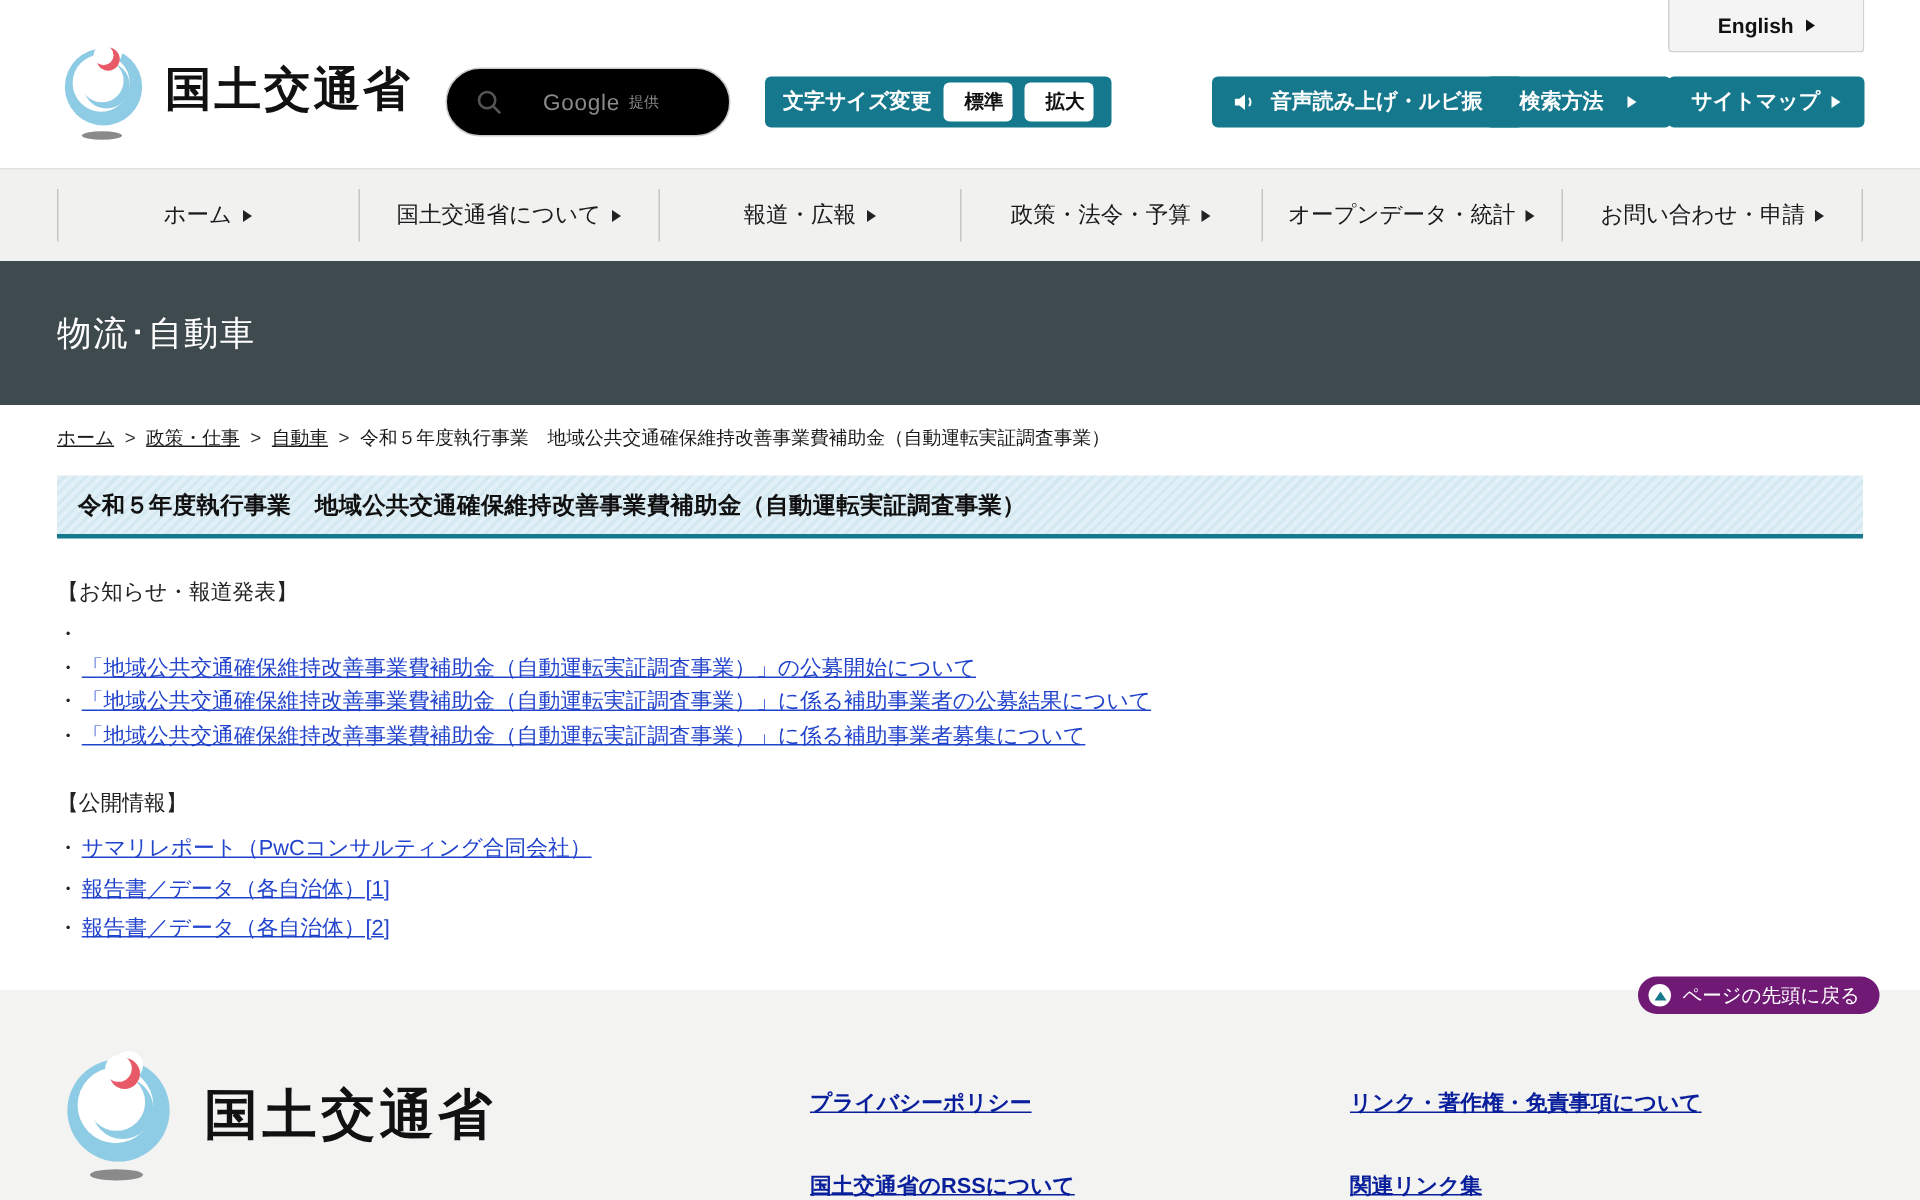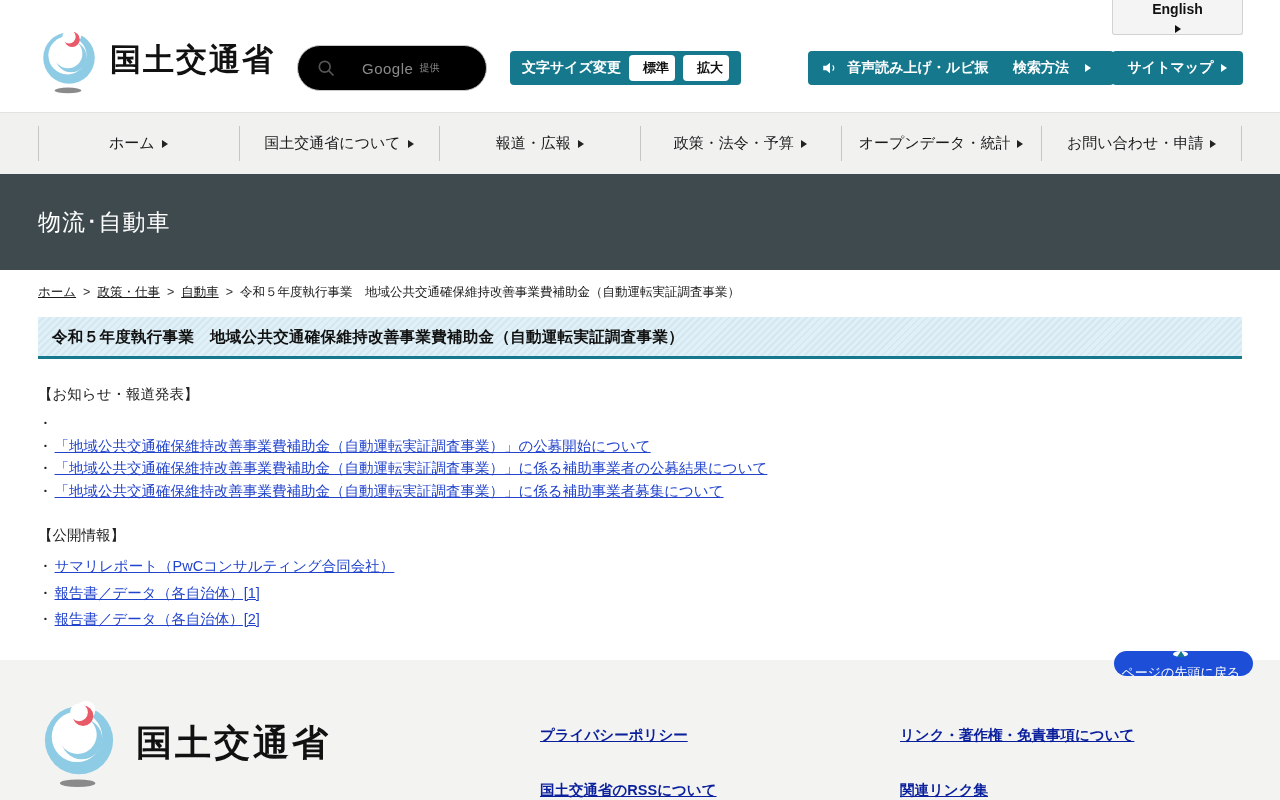--- a/index.html
+++ b/index.html
@@ -12,21 +12,21 @@
   .logo { position:absolute; left:38px; top:26px; display:flex; align-items:center; gap:10px; cursor:pointer; }
   .logo-text { font-size:31px; font-weight:700; letter-spacing:2px; color:#111; }
   .search-pill { position:absolute; left:297px; top:45px; width:190px; height:46px;
     border:1px solid #c9c9c9; border-radius:23px; background:#000000;
     display:flex; align-items:center; padding-left:18px; gap:26px; cursor:text; }
   .g-word { font-size:15px; color:#8a8a8a; letter-spacing:.5px; }
   .g-sub { font-size:10px; color:#8a8a8a; margin-left:-20px; }
   .english { position:absolute; left:1112px; top:0; width:131px; height:35px;
     background:#f4f4f4; border:1px solid #d2d2d2; border-top:none; border-radius:0 0 3px 3px;
     display:flex; align-items:center; justify-content:center; gap:8px;
-    font-size:14px; font-weight:700; color:#111; cursor:pointer;flex-direction:column; }
+    font-size:14px; font-weight:700; color:#111; cursor:pointer; }
   .teal-btn, .teal-group { background:#15788c; color:#fff; border:none; border-radius:4px;
     height:34px; position:absolute; top:51px; display:flex; align-items:center; cursor:pointer; }
   .teal-group { left:510px; width:231px; padding:0 5px 0 12px; gap:8px; cursor:default; }
   .tg-label { font-size:14px; font-weight:700; }
   .white-btn { background:#fff; color:#111; border:none; border-radius:4px;
     height:26px; width:46px; font-size:13px; font-weight:700; cursor:pointer;
     font-family:inherit;padding-left:8px; }
   .tts { left:808px; width:208px; justify-content:center; gap:8px; font-size:14px; font-weight:700; }
   .search-method { left:990px; width:124px; justify-content:center; gap:16px; font-size:14px; font-weight:700; }
   .sitemap { left:1112px; width:131px; justify-content:center; gap:8px; font-size:14px; font-weight:700; }
@@ -57,22 +57,22 @@
   .list-heading { font-size:14.5px; color:#222; margin-bottom:8px; }
   .link-list { list-style:none; margin-bottom:24px; }
   .link-list li { display:flex; align-items:baseline; line-height:22.5px; font-size:14.5px; }
   .link-list.spaced li { line-height:26.5px; }
   .bullet { color:#222; margin-right:2px; }
   .link-list a { color:#2244cc; text-decoration:underline; cursor:pointer; }
 
   
   footer { position:relative; height:140px; background:#f3f3f2; }
   .page-top { position:absolute; right:27px; top:-9px; height:25px; padding:0 13px 0 7px;
-    background:#1d4ed8; color:#fff; border:none; border-radius:13px;
-    display:flex; align-items:center; gap:7px; font-size:13px; cursor:pointer; font-family:inherit;flex-direction:column; }
+    background:#701a75; color:#fff; border:none; border-radius:13px;
+    display:flex; align-items:center; gap:7px; font-size:13px; cursor:pointer; font-family:inherit; }
   .page-top-circle { width:15px; height:15px; border-radius:50%; background:#fff;
     display:flex; align-items:center; justify-content:center; }
   .tri-up { width:0; height:0; border-bottom:6px solid #15788c; border-left:4px solid transparent; border-right:4px solid transparent; }
   .footer-logo { position:absolute; left:38px; top:38px; display:flex; align-items:center; gap:16px; cursor:pointer; }
   .footer-logo .logo-text { font-size:36px; letter-spacing:3px; }
   .footer-link { position:absolute; font-size:14.5px; font-weight:700; color:#0a1f9b;
     text-decoration:underline; cursor:pointer; }
   .fl-c1 { left:540px;text-align:right; } .fl-c2 { left:900px; }
   .fl-r1 { top:66px; } .fl-r2 { top:121px; }
 </style>

